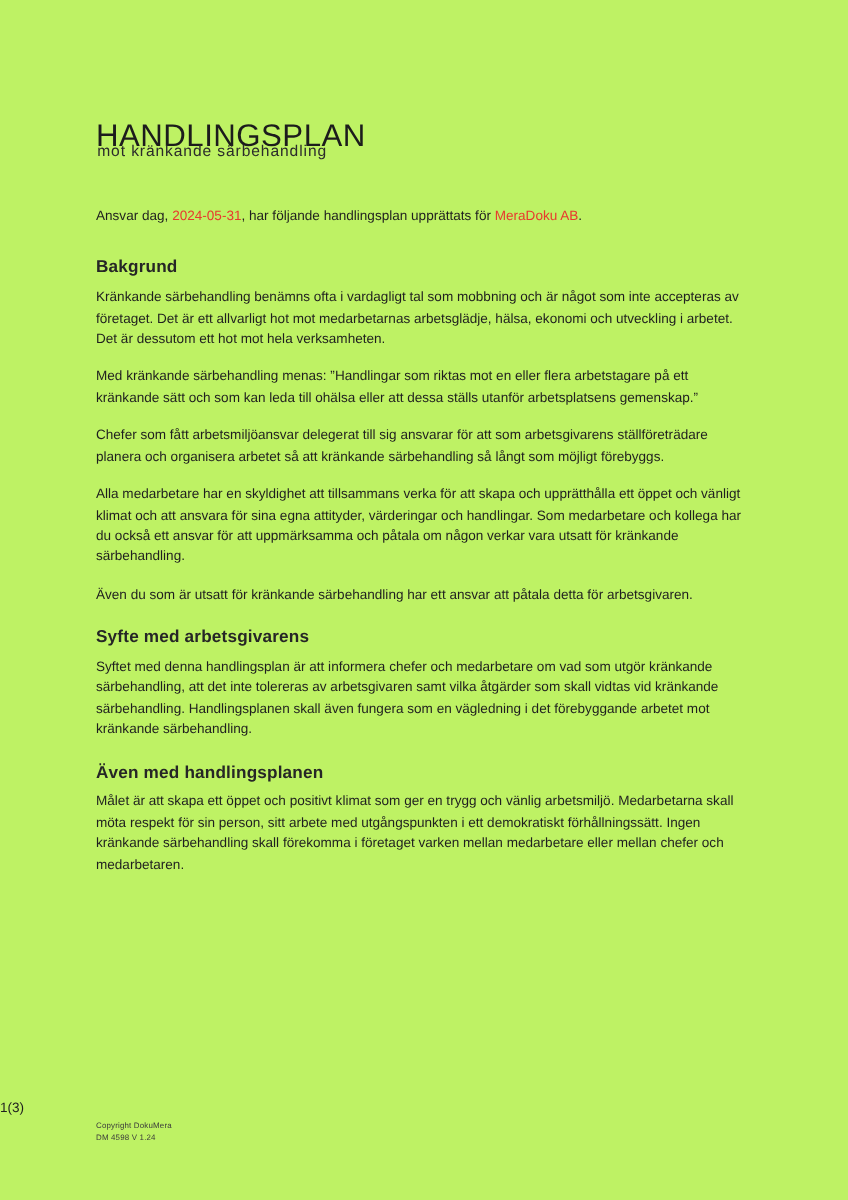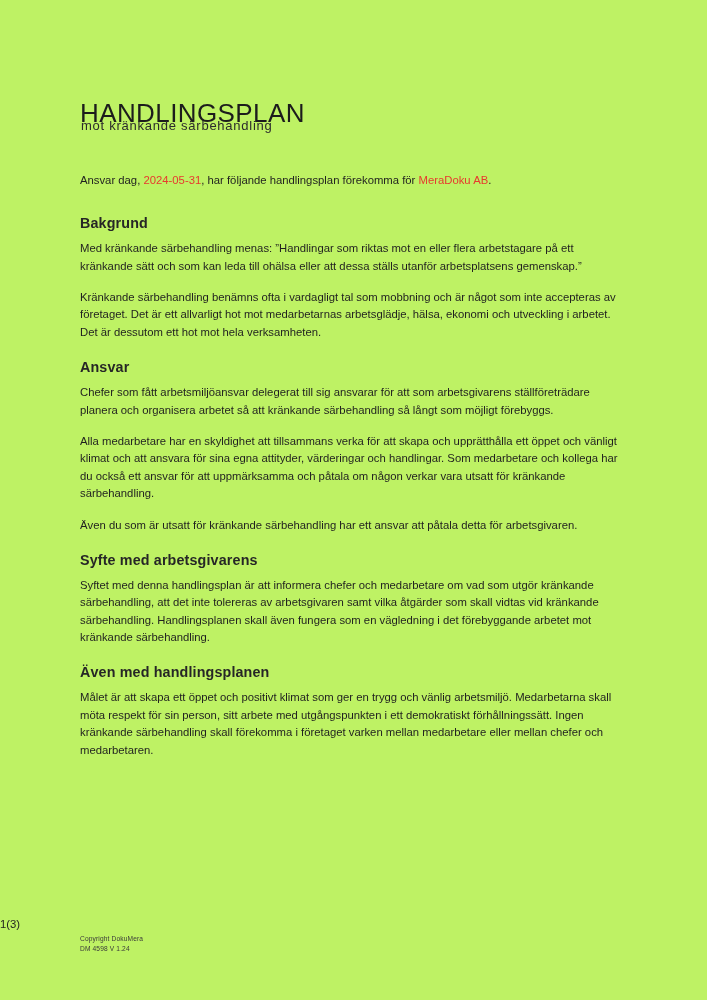--- a/index.html
+++ b/index.html
@@ -90,27 +90,26 @@
 </head>
 <body>
 
 <div class="page">
 
   <h1 class="doc-title">HANDLINGSPLAN</h1>
   <div class="doc-subtitle">mot kränkande särbehandling</div>
 
   <div class="body-wrap">
 
-    <p class="para"><span>Ansvar dag, </span><span class="accent">2024-05-31</span><span>, har följande handlingsplan förekomma för </span><span class="accent">MeraDoku AB</span><span>.</span></p>
+    <p class="para"><span>Ansvar dag, </span><span class="accent">2024-05-31</span><span>, har följande handlingsplan upprättats för </span><span class="accent">MeraDoku AB</span><span>.</span></p>
 
     <h2 class="section first">Bakgrund</h2>
+    <p class="para">Kränkande särbehandling benämns ofta i vardagligt tal som mobbning och är något som inte accepteras av företaget. Det är ett allvarligt hot mot medarbetarnas arbetsglädje, hälsa, ekonomi och utveckling i arbetet. Det är dessutom ett hot mot hela verksamheten.</p>
     <p class="para">Med kränkande särbehandling menas: ”Handlingar som riktas mot en eller flera arbetstagare på ett kränkande sätt och som kan leda till ohälsa eller att dessa ställs utanför arbetsplatsens gemenskap.”</p>
-    <p class="para">Kränkande särbehandling benämns ofta i vardagligt tal som mobbning och är något som inte accepteras av företaget. Det är ett allvarligt hot mot medarbetarnas arbetsglädje, hälsa, ekonomi och utveckling i arbetet. Det är dessutom ett hot mot hela verksamheten.</p>
 
-    <h2 class="section">Ansvar</h2>
     <p class="para">Chefer som fått arbetsmiljöansvar delegerat till sig ansvarar för att som arbetsgivarens ställföreträdare planera och organisera arbetet så att kränkande särbehandling så långt som möjligt förebyggs.</p>
     <p class="para">Alla medarbetare har en skyldighet att tillsammans verka för att skapa och upprätthålla ett öppet och vänligt klimat och att ansvara för sina egna attityder, värderingar och handlingar. Som medarbetare och kollega har du också ett ansvar för att uppmärksamma och påtala om någon verkar vara utsatt för kränkande särbehandling.</p>
     <p class="para">Även du som är utsatt för kränkande särbehandling har ett ansvar att påtala detta för arbetsgivaren.</p>
 
     <h2 class="section">Syfte med arbetsgivarens</h2>
     <p class="para">Syftet med denna handlingsplan är att informera chefer och medarbetare om vad som utgör kränkande särbehandling, att det inte tolereras av arbetsgivaren samt vilka åtgärder som skall vidtas vid kränkande särbehandling. Handlingsplanen skall även fungera som en vägledning i det förebyggande arbetet mot kränkande särbehandling.</p>
 
     <h2 class="section">Även med handlingsplanen</h2>
     <p class="para">Målet är att skapa ett öppet och positivt klimat som ger en trygg och vänlig arbetsmiljö. Medarbetarna skall möta respekt för sin person, sitt arbete med utgångspunkten i ett demokratiskt förhållningssätt. Ingen kränkande särbehandling skall förekomma i företaget varken mellan medarbetare eller mellan chefer och medarbetaren.</p>
 

